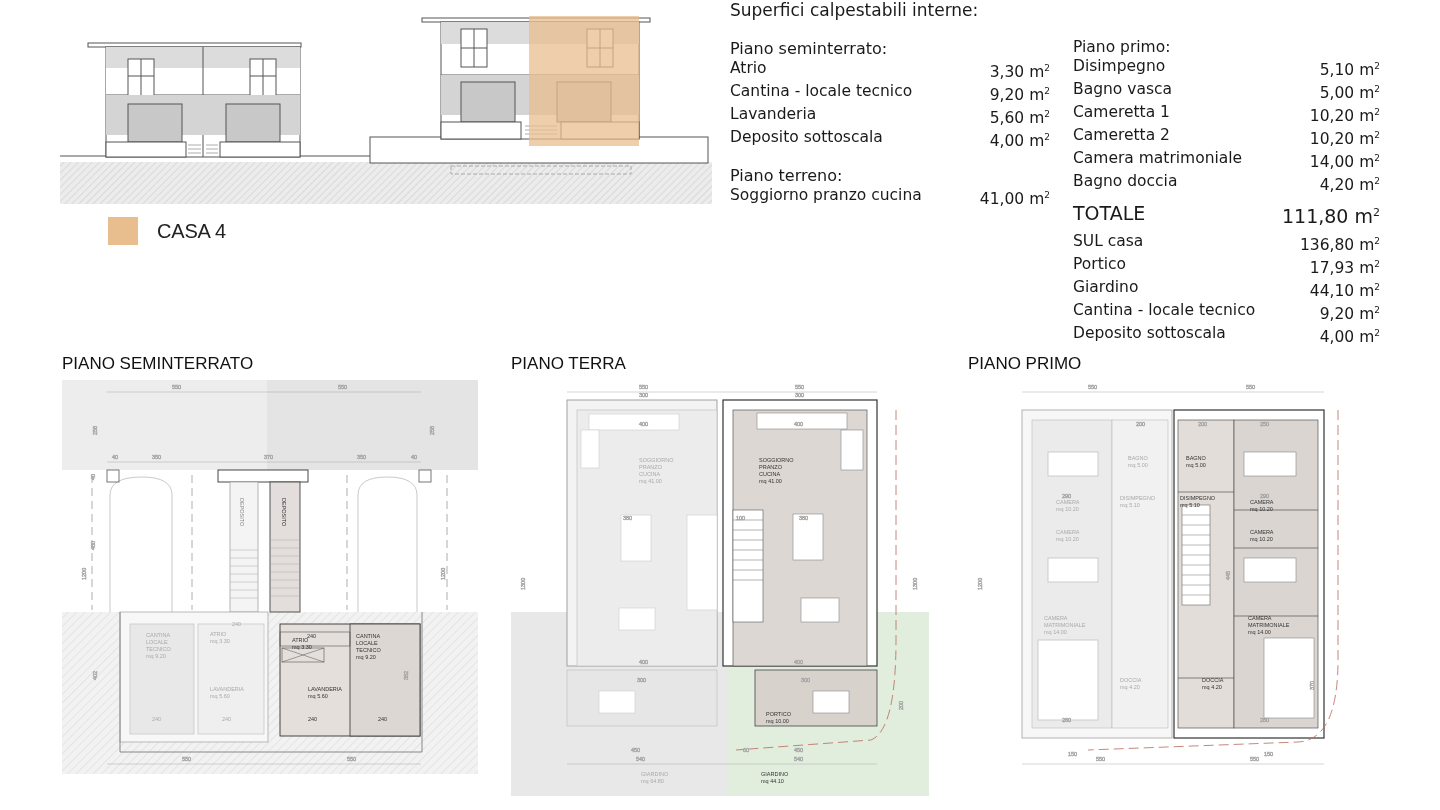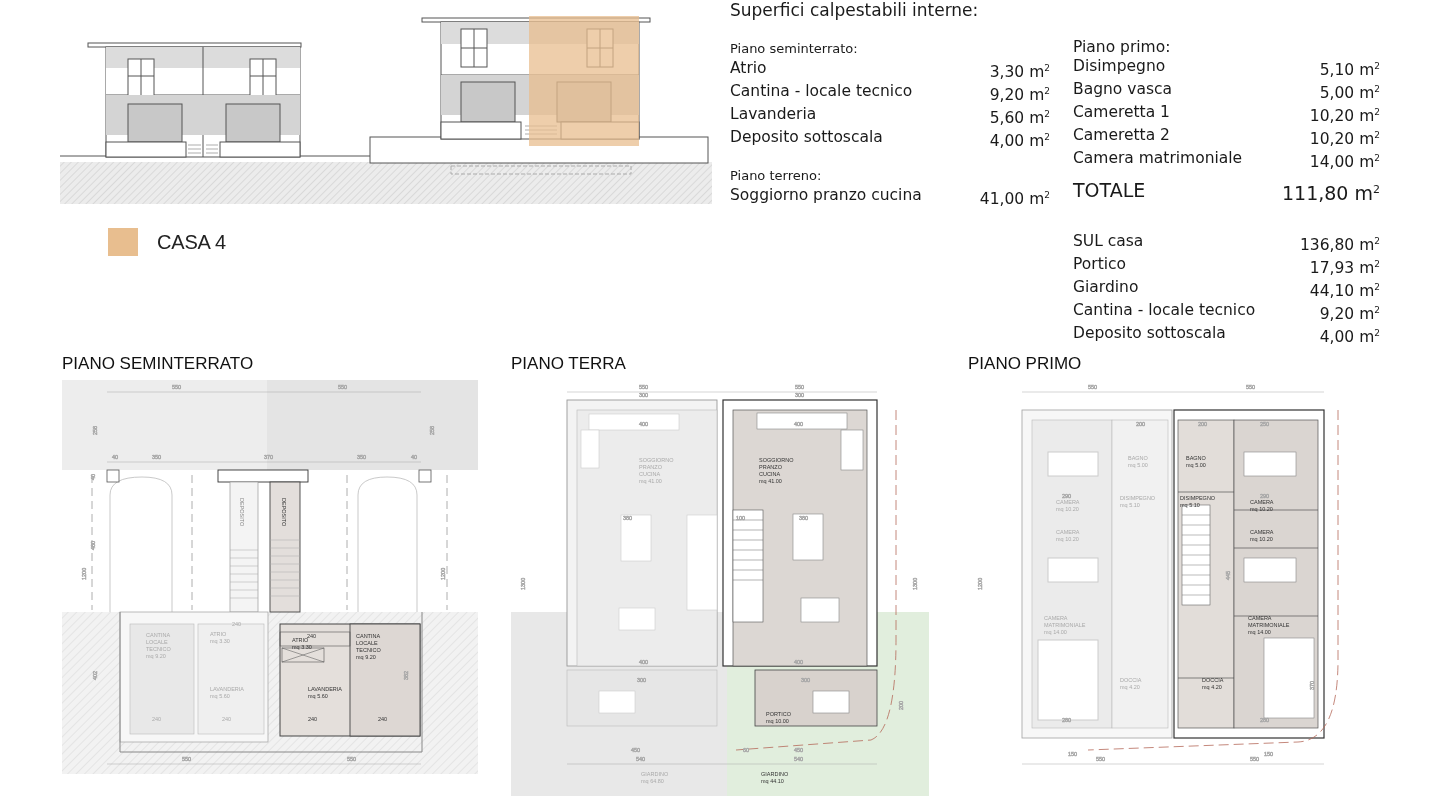--- a/index.html
+++ b/index.html
@@ -3,30 +3,30 @@
 <meta charset="utf-8">
 <style>
   * { box-sizing: border-box; margin: 0; padding: 0; }
   html, body { width: 1440px; height: 810px; background: #ffffff; overflow: hidden; }
   body { position: relative; font-family: "DejaVu Sans", sans-serif; color: #1a1a1a; }
 
   
   .elev { position: absolute; left: 60px; top: 10px; width: 652px; height: 195px; }
   .elev svg { width: 100%; height: 100%; }
 
-  .legend { position: absolute; left: 60px; top: 228px; display: flex; align-items: center; padding-left: 48px; }
+  .legend { position: absolute; left: 60px; top: 217px; display: flex; align-items: center; padding-left: 48px; }
   .legend-swatch { width: 30px; height: 28px; background: #e8be8f; }
   .legend-label { margin-left: 19px; font-family: "Liberation Sans", sans-serif; font-size: 20px; color: #222; letter-spacing: -0.2px; }
 
   
   .areas-title { position: absolute; left: 730px; top: 0px; font-size: 17px; color: #1a1a1a; }
   .col { position: absolute; font-size: 15.5px; line-height: 19px; }
   .col-left { left: 730px; top: 38px; width: 320px; }
   .col-right { left: 1073px; top: 38px; width: 307px; }
-  .sec-head { font-size: 13px; line-height: 21px; }
+  .sec-head { font-size: 16px; line-height: 21px; }
   .row { display: flex; justify-content: space-between; }
   .row .val { text-align: right; white-space: nowrap; }
   .row .val sup { font-size: 9px; vertical-align: 6px; }
   .gap { height: 14px; }
   .total { font-size: 19px; line-height: 24px; margin-top: 6px; gap: 28px; }
   .total .val sup { font-size: 11px; vertical-align: 7px; }
   .summary { position: absolute; left: 1073px; top: 232px; width: 307px; font-size: 15.5px; line-height: 19px; }
 
   
   .plan-title { position: absolute; top: 354px; font-family: "Liberation Sans", sans-serif; font-size: 17px; color: #111; }
@@ -156,20 +156,24 @@
       <span class="val"><span>10,20 m</span><sup>2</sup></span>
     </div>
   <div class="row">
       <span>Cameretta 2</span>
       <span class="val"><span>10,20 m</span><sup>2</sup></span>
     </div>
   <div class="row">
       <span>Camera matrimoniale</span>
       <span class="val"><span>14,00 m</span><sup>2</sup></span>
     </div>
+  <div class="row">
+      <span>Bagno doccia</span>
+      <span class="val"><span>4,20 m</span><sup>2</sup></span>
+    </div>
   <div class="row total">
       <span>TOTALE</span>
       <span class="val"><span>111,80 m</span><sup>2</sup></span>
     </div>
 </div>
 
 <div class="summary">
   <div class="row">
       <span>SUL casa</span>
       <span class="val"><span>136,80 m</span><sup>2</sup></span>

